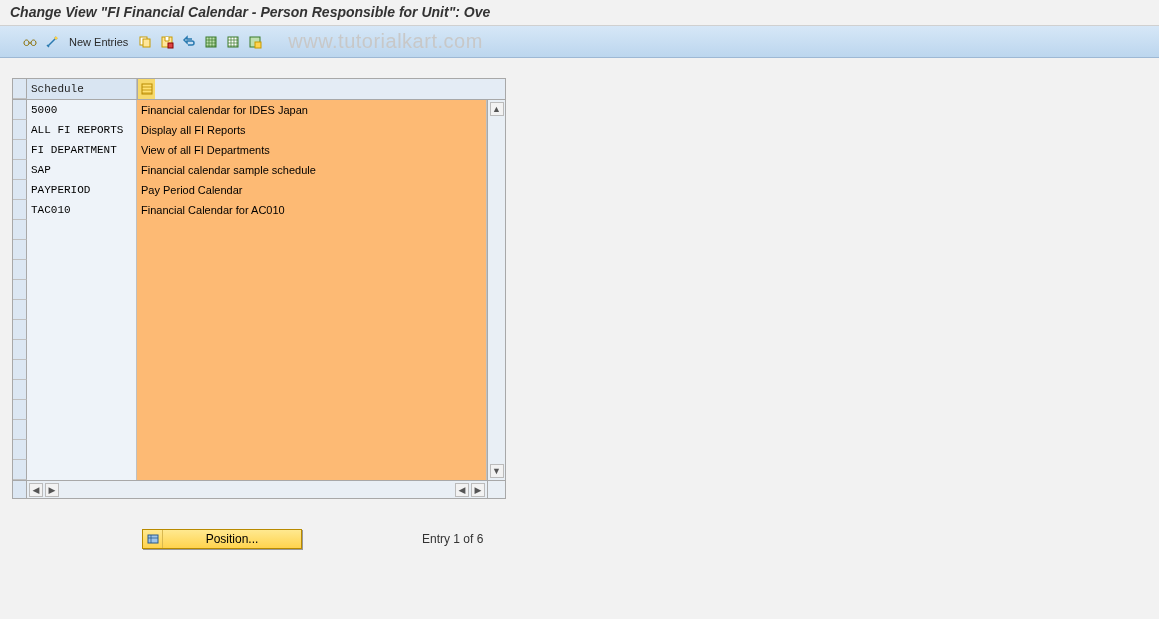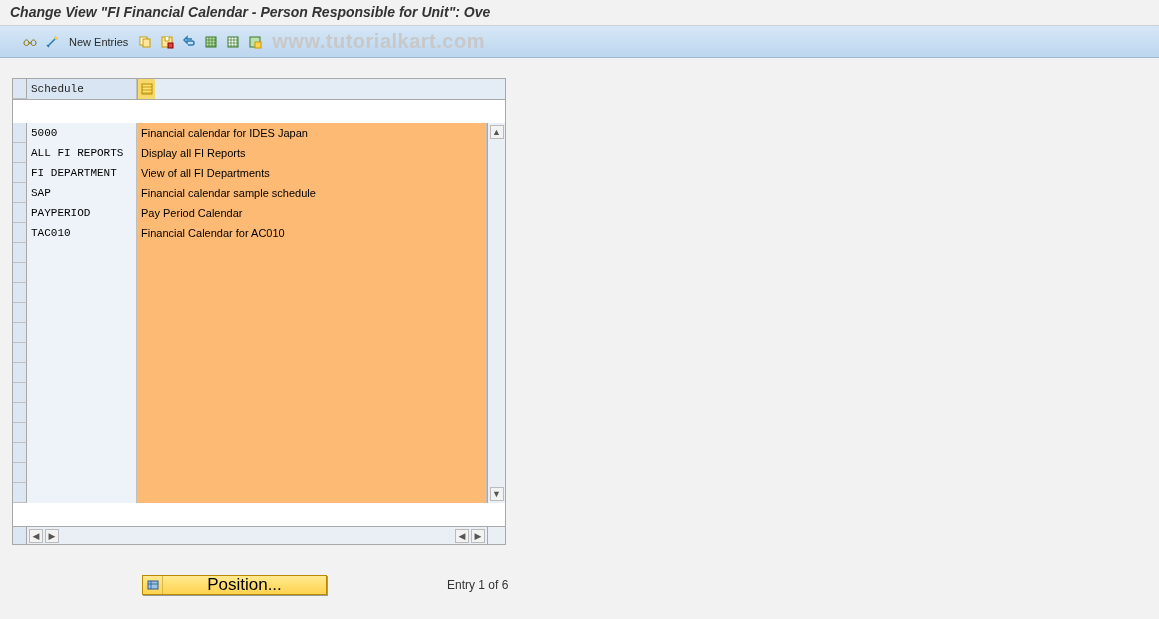--- a/index.html
+++ b/index.html
@@ -43,35 +43,34 @@
   }
   .tb-text {
     font-size: 11px;
     color: #2a2a2a;
     padding: 0 4px;
     cursor: pointer;
   }
   .watermark {
     color: #c8c8c8;
     font-size: 20px;
-    font-weight: bold;
-    margin-left: 4px;
+    font-weight: normal;
+    margin-left: 20px;
     letter-spacing: 0.5px;
   }
   .content {
     padding: 20px 12px;
     background: #f2f2f2;
   }
   .table-container {
     width: 494px;
     border: 1px solid #a8a8a8;
     background: #fff;
     display: flex;
     flex-direction: column;
-    gap: 23px;
   }
   .table-head {
     display: flex;
     background: #e4ecf5;
     border-bottom: 1px solid #a8a8a8;
   }
   .th, .td {
     border-right: 1px solid #c0c0c0;
     height: 20px;
     line-height: 20px;
@@ -144,23 +143,23 @@
     margin-top: 30px;
     display:flex;
     align-items:center;
     gap: 120px;
     padding-left: 130px;
   }
   .position-btn {
     display:flex;align-items:center;
     background: linear-gradient(to bottom,#ffe990,#ffd34e);
     border:1px solid #b88a00;
-    height:20px; width:185px;
+    height:20px; width:160px;
     cursor:pointer;
-    font-size:17px;
+    font-size:12px;
     box-shadow: 1px 1px 0 #999;
   }
   .position-btn .icon-box{
     width:20px;height:100%;display:flex;align-items:center;justify-content:center;
     border-right:1px solid #d9b84f;
   }
   .position-btn .lbl{ flex:1; text-align:center;}
   .entry-text { color:#333; font-size:12px; }
   svg { display:block; }
 </style>

